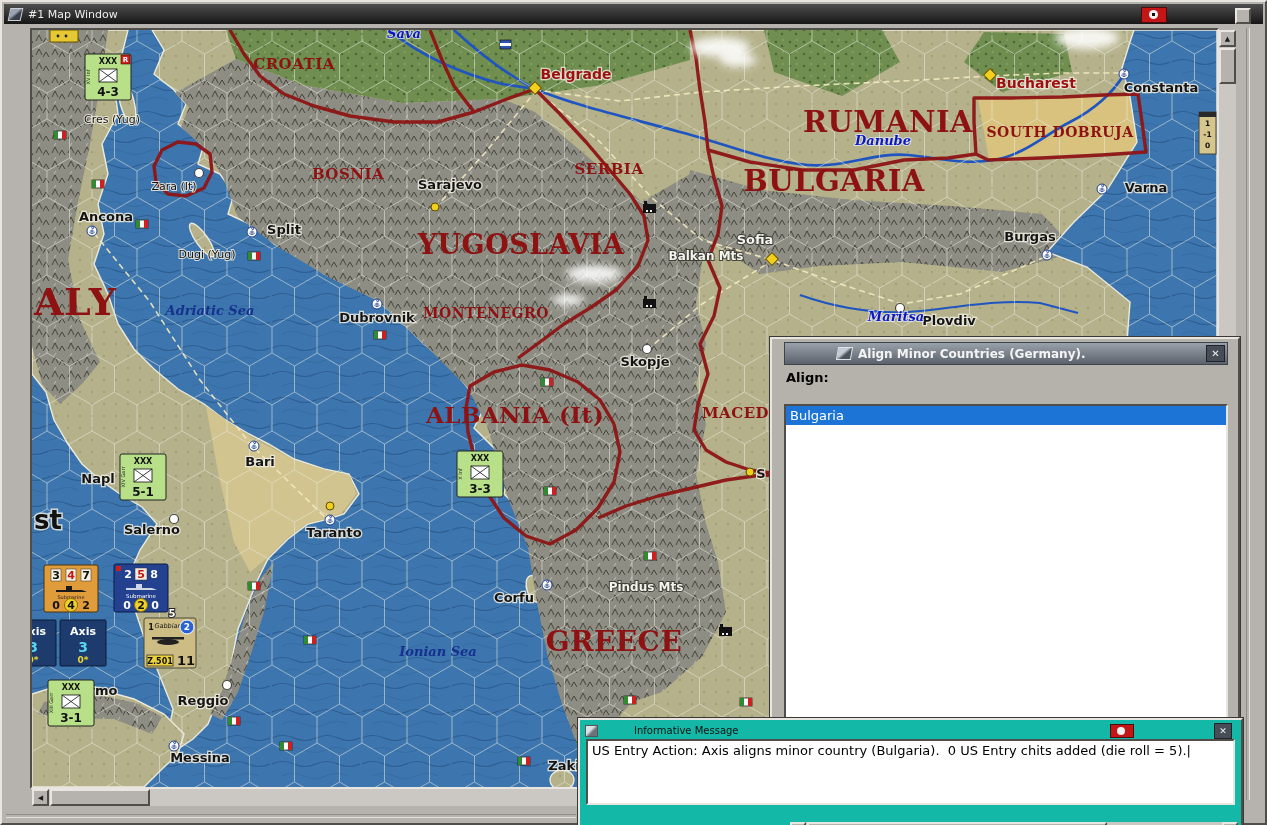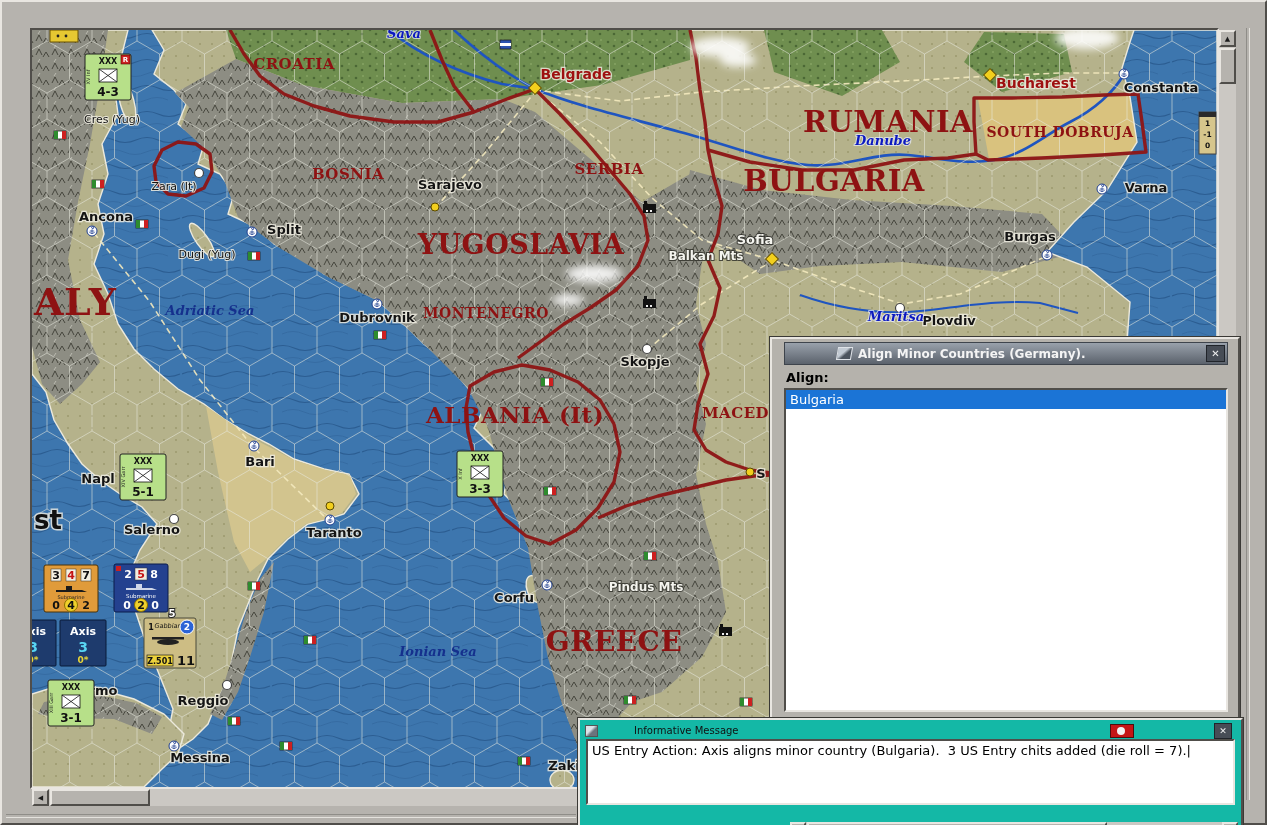--- a/index.html
+++ b/index.html
@@ -40,21 +40,21 @@
      background:#b5b2ac;border:2px solid;border-color:#e9e6e1 #504e4a #504e4a #e9e6e1;
      outline:1px solid #3a3935;box-sizing:border-box;padding:3px 10px 24px 12px;}
   .dlg-titlebar{height:21px;background:linear-gradient(180deg,#99a1ab,#5b626c);
      display:flex;align-items:center;color:#f4f4f4;font-size:12px;font-weight:bold;
      border:1px solid #3e444c;position:relative;padding-left:48px;}
   .dlg-icon{width:13px;height:11px;margin:0 6px 0 4px;border:1px solid #dfe3e8;
      background:linear-gradient(135deg,#c3cbd4 40%,#4c545e 60%);transform:skewX(-10deg);}
   .dlg-close{position:absolute;right:2px;top:2px;width:17px;height:15px;background:#474d56;
      color:#f0f0f0;font-size:10px;display:flex;align-items:center;justify-content:center;
      border:1px solid #20242a;}
-  .dlg-label{font-size:13px;font-weight:bold;color:#000;margin:5px 0 3px 2px;}
+  .dlg-label{font-size:13px;font-weight:bold;color:#000;margin:5px 0 19px 2px;}
   .dlg-list{background:#fff;border:2px solid;border-color:#504e4a #e9e6e1 #e9e6e1 #504e4a;
      height:320px;overflow:hidden;}
   .dlg-item{height:19px;line-height:19px;font-size:13px;padding-left:4px;color:#000;}
   .dlg-item.selected{background:#1b74d6;color:#fff;}
   
   .msgwin{position:absolute;left:578px;top:718px;width:665px;height:123px;z-index:40;
      background:#14b8a6;border:2px solid;border-color:#e9e6e1 #504e4a #504e4a #e9e6e1;
      outline:1px solid #3a3935;box-sizing:border-box;}
   .msg-titlebar{position:absolute;left:5px;top:3px;right:5px;height:15px;
      font-size:10px;color:#111;display:flex;align-items:center;}
@@ -91,20 +91,26 @@
   .ct12{font:bold 12px "DejaVu Sans",sans-serif;fill:#111;text-anchor:middle;}
   .ct11w{font:bold 11px "DejaVu Sans",sans-serif;fill:#fff;text-anchor:middle;}
   .ct11k{font:bold 11px "DejaVu Sans",sans-serif;fill:#111;text-anchor:middle;}
   .ct5{font:5px "DejaVu Sans",sans-serif;fill:#222;text-anchor:middle;}
 </style>
 </head>
 <body>
 
 <div class="root">
 
+  <div class="main-titlebar">
+    <span class="win-icon"></span>
+    <span>#1 Map Window</span>
+    <span class="tb-flag"></span>
+    <span class="tb-grip"></span>
+  </div>
 
   <div class="viewport">
   <svg viewBox="30 28 1185 757" width="1185" height="757">
     <defs>
       <pattern id="seaPat" width="90" height="26" patternUnits="userSpaceOnUse">
         <rect width="90" height="26" fill="#3d76ae"></rect>
         <path d="M0 8 Q11 3 22 8 T44 8 T66 8 T88 8" stroke="#2b5d92" stroke-width="1.2" fill="none"></path>
         <path d="M10 20 Q21 15 32 20 T54 20 T76 20" stroke="#356ba2" stroke-width="1" fill="none"></path>
       </pattern>
       <pattern id="plainPat" width="12" height="12" patternUnits="userSpaceOnUse">
@@ -473,21 +479,21 @@
   </div>
 </div>
 
 <div class="msgwin">
   <div class="msg-titlebar">
     <span class="msg-icon"></span>
     <span class="msg-title">Informative Message</span>
     <span class="msg-flag"></span>
     <span class="msg-close">✕</span>
   </div>
-  <div class="msg-text"><span>US Entry Action: Axis aligns minor country (Bulgaria).  3 US Entry chits added (die roll = 7).</span><span>|</span></div>
+  <div class="msg-text"><span>US Entry Action: Axis aligns minor country (Bulgaria).  0 US Entry chits added (die roll = 5).</span><span>|</span></div>
   <div class="msg-sb">
     <div class="sb-btn" style="left:0;top:0;">
         <span>◀</span>
       </div>
     <div class="sb-thumb" style="left:17px;top:0;width:300px;height:16px;"></div>
     <div class="sb-btn" style="right:0;top:0;">
         <span>▶</span>
       </div>
   </div>
 </div>

